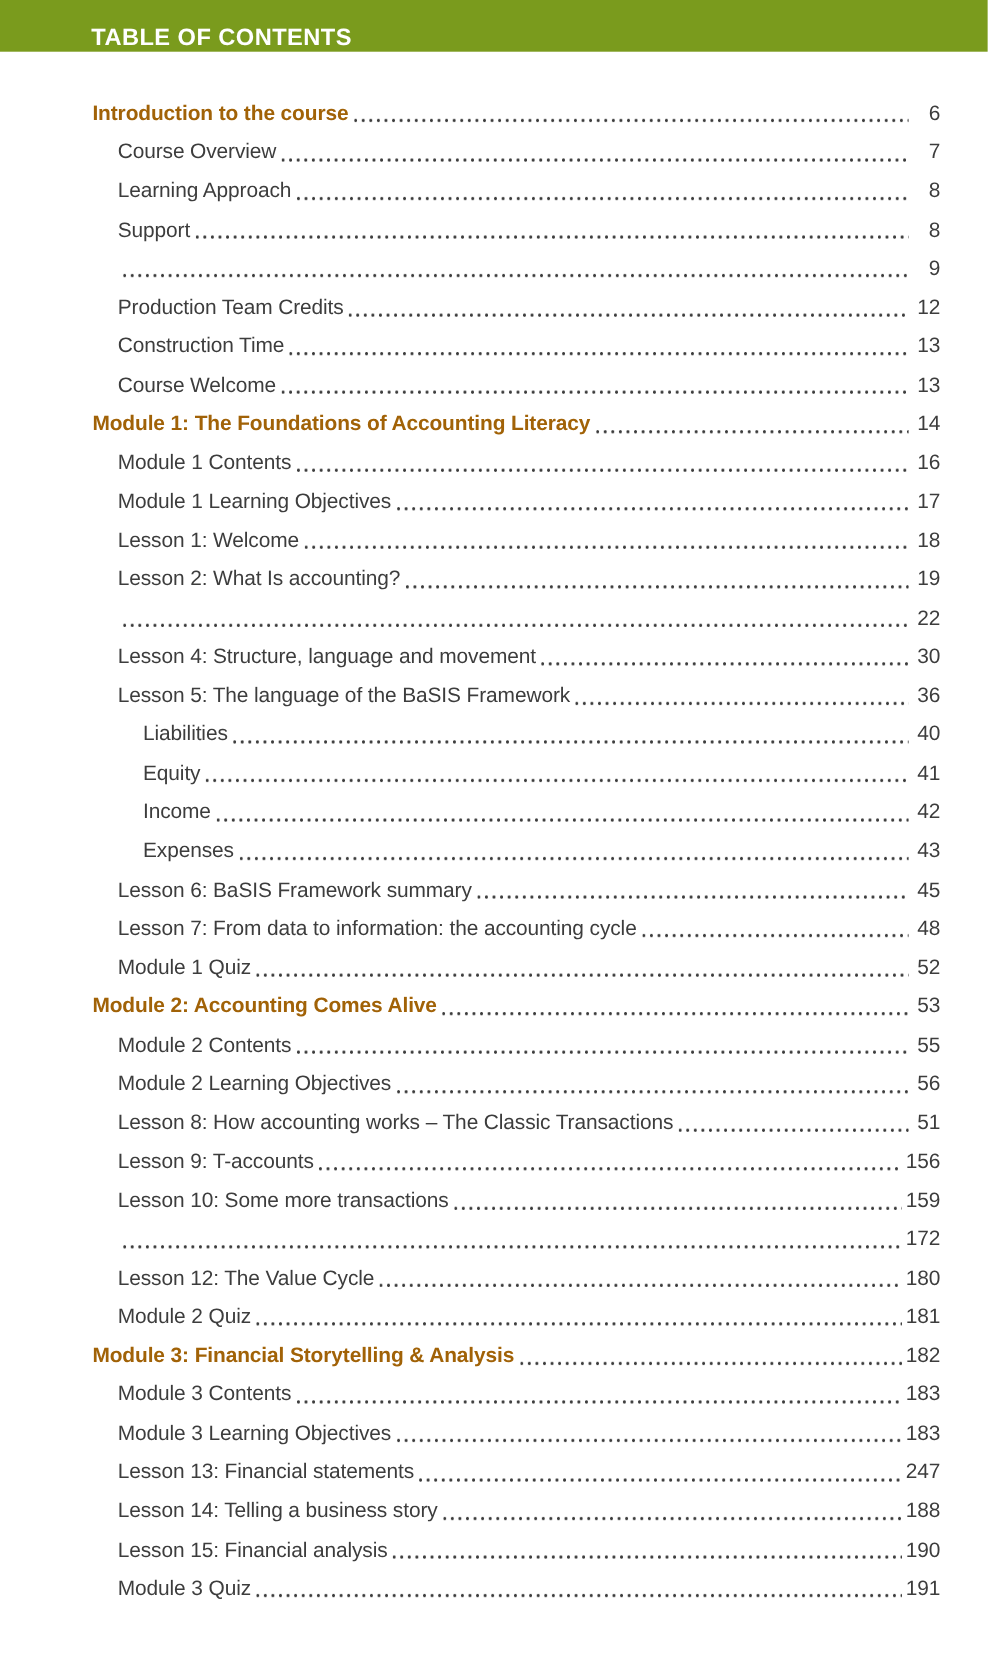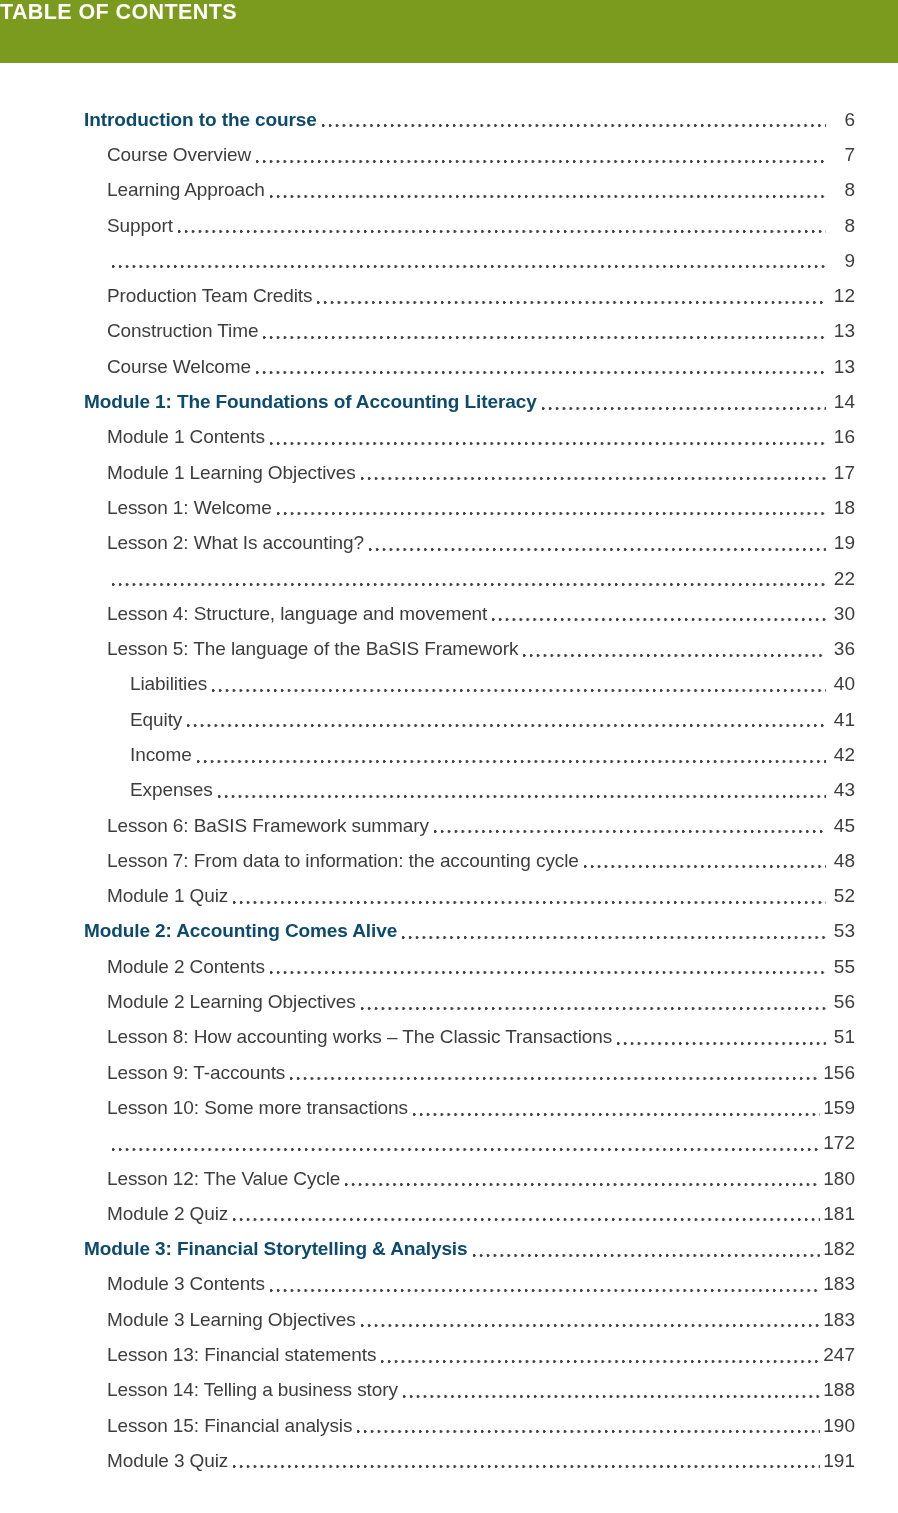--- a/index.html
+++ b/index.html
@@ -10,23 +10,24 @@
   body {
     width: 898px;
     height: 1513px;
     overflow: hidden;
     font-family: "Liberation Sans", "DejaVu Sans", sans-serif;
     -webkit-font-smoothing: antialiased;
   }
 
   
   .toc-header {
-    height: 63px;
+    height: 47px;
     display: flex;
-    align-items: flex-start;
+    align-items: flex-end;
+    padding-left: 83px;
     box-sizing: border-box;
   }
   .toc-header h1 {
     margin: 0;
     color: #ffffff;
     font-size: 21.5px;
     font-weight: 700;
     letter-spacing: 0.4px;
   }
 
@@ -41,21 +42,21 @@
     font-size: 19px;
     color: #3d3d3d;
     cursor: pointer;
   }
   .toc-row .label {
     white-space: nowrap;
     letter-spacing: -0.1px;
   }
   .toc-row.bold .label {
     font-weight: 700;
-    color: #0c4a6e;
+    color: #a16207;
   }
   .toc-row.lvl1 { padding-left: 23px; }
   .toc-row.lvl2 { padding-left: 46px; }
 
   
   .leader {
     flex: 1 1 auto;
     align-self: stretch;
     margin: 0 3px 0 5px;
     background-image: radial-gradient(circle at 1.3px 1.3px, #3d3d3d 1.1px, rgba(0,0,0,0) 1.5px);

